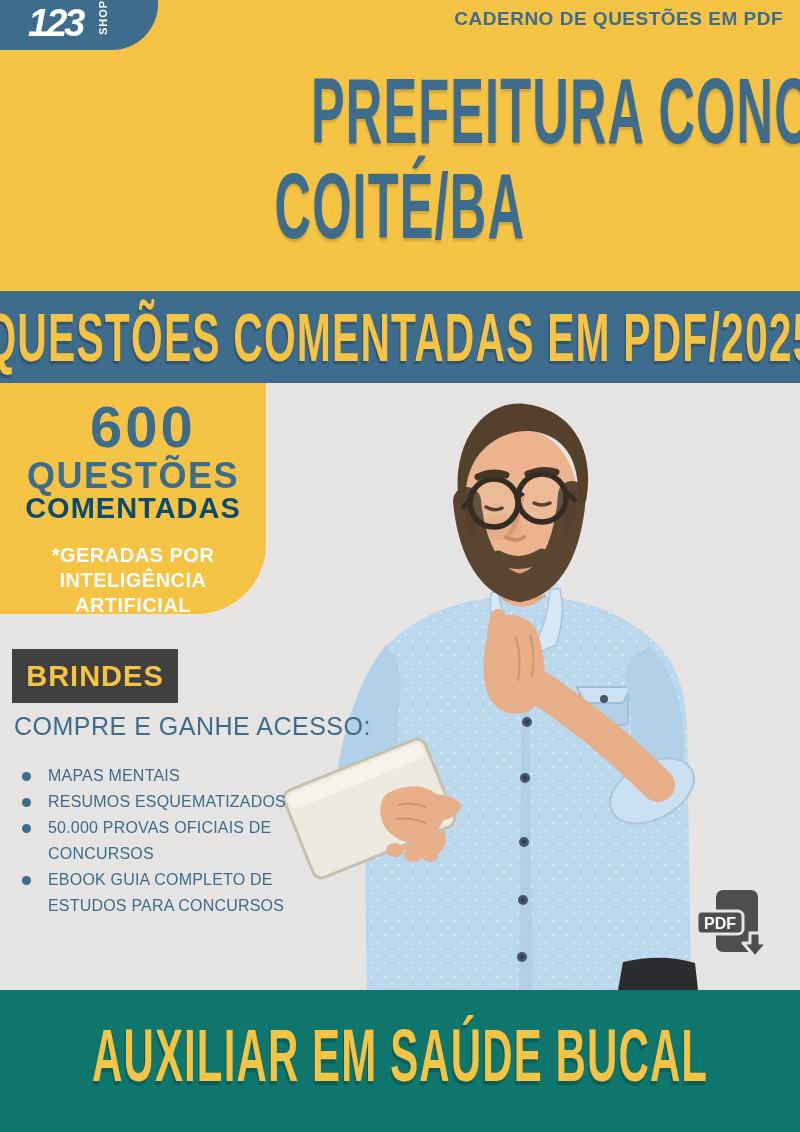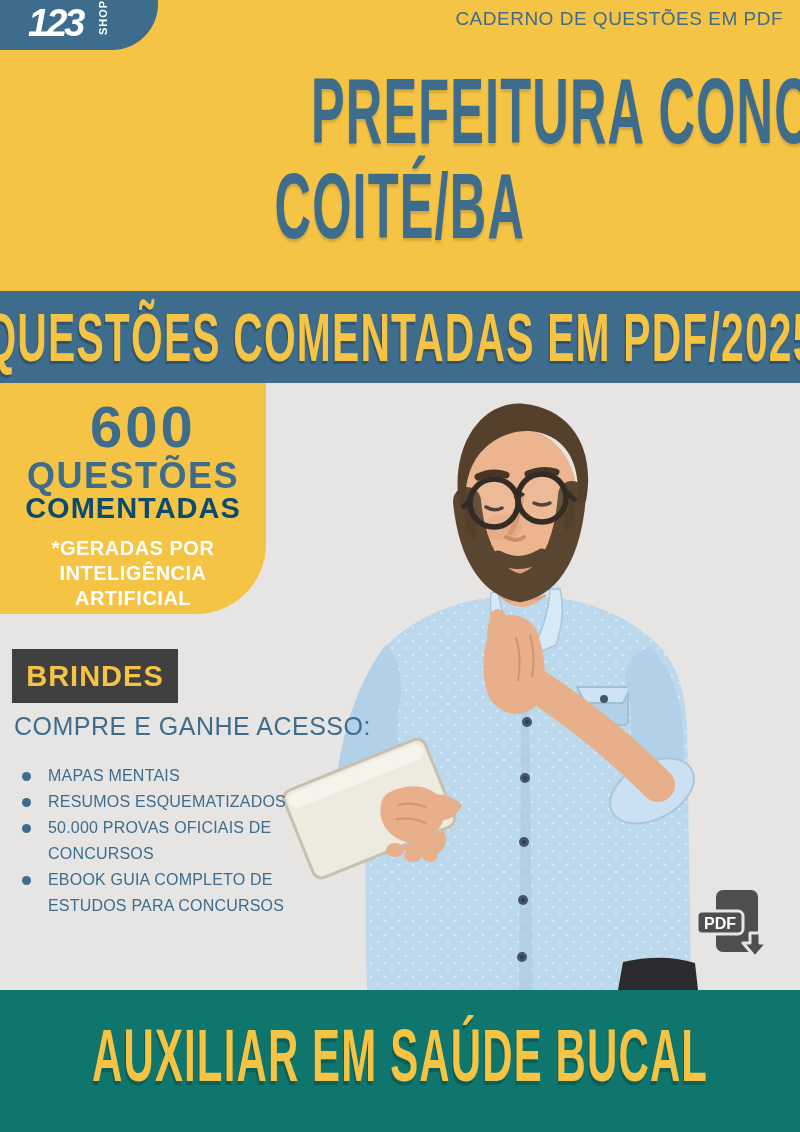--- a/index.html
+++ b/index.html
@@ -21,21 +21,21 @@
     letter-spacing:-3px;
   }
   .logo-shop{
     position:absolute;left:97px;top:7px;
     color:#fff;font-size:11px;font-weight:700;letter-spacing:1px;
     transform:rotate(-90deg) translate(-28px,0);transform-origin:left top;
     display:inline-block;
   }
   .tagline{
     position:absolute;right:17px;top:8px;
-    color:#3E6C8C;font-size:19px;font-weight:400;letter-spacing:.5px;
+    color:#3E6C8C;font-size:19px;font-weight:700;letter-spacing:.5px;
   }
   .kicker{
     position:absolute;left:315px;top:44px;
     color:#fff;font-size:22px;font-weight:500;letter-spacing:3px;
   }
   .title{
     position:absolute;left:0;right:0;top:64px;margin:0;
     text-align:center;color:#3E6C8C;font-weight:700;
     font-size:92px;line-height:95px;letter-spacing:2px;
     text-shadow:0 3px 3px rgba(0,0,0,.15);
@@ -62,21 +62,21 @@
   .man-photo{position:absolute;left:270px;top:385px;width:430px;height:605px;z-index:2;}
   
   .count-box{
     position:absolute;left:0;top:383px;width:266px;height:231px;
     background:#F6C444;border-radius:0 0 70px 0;
     z-index:3;text-align:center;padding-top:14px;box-sizing:border-box;
   }
   .count-number{color:#3E6C8C;font-size:58px;font-weight:800;letter-spacing:3px;line-height:60px;padding-left:20px;}
   .count-l1{color:#3E6C8C;font-size:36px;font-weight:800;letter-spacing:1.5px;line-height:33px;margin-top:2px;}
   .count-l2{color:#0c4a6e;font-size:29px;font-weight:800;letter-spacing:1px;line-height:33px;}
-  .count-note{margin-top:11px;color:#fff;font-size:20px;font-weight:800;line-height:25px;letter-spacing:.5px;}
+  .count-note{margin-top:18px;color:#fff;font-size:20px;font-weight:800;line-height:25px;letter-spacing:.5px;}
   
   .brindes-badge{
     position:absolute;left:12px;top:649px;width:166px;height:54px;
     background:#404040;display:flex;align-items:center;justify-content:center;z-index:3;
   }
   .brindes-badge > span{color:#F6C444;font-size:29px;font-weight:800;letter-spacing:1px;}
   .bonus-heading{
     position:absolute;left:14px;top:712px;z-index:3;
     color:#3E6C8C;font-size:25px;font-weight:500;letter-spacing:.5px;
   }

